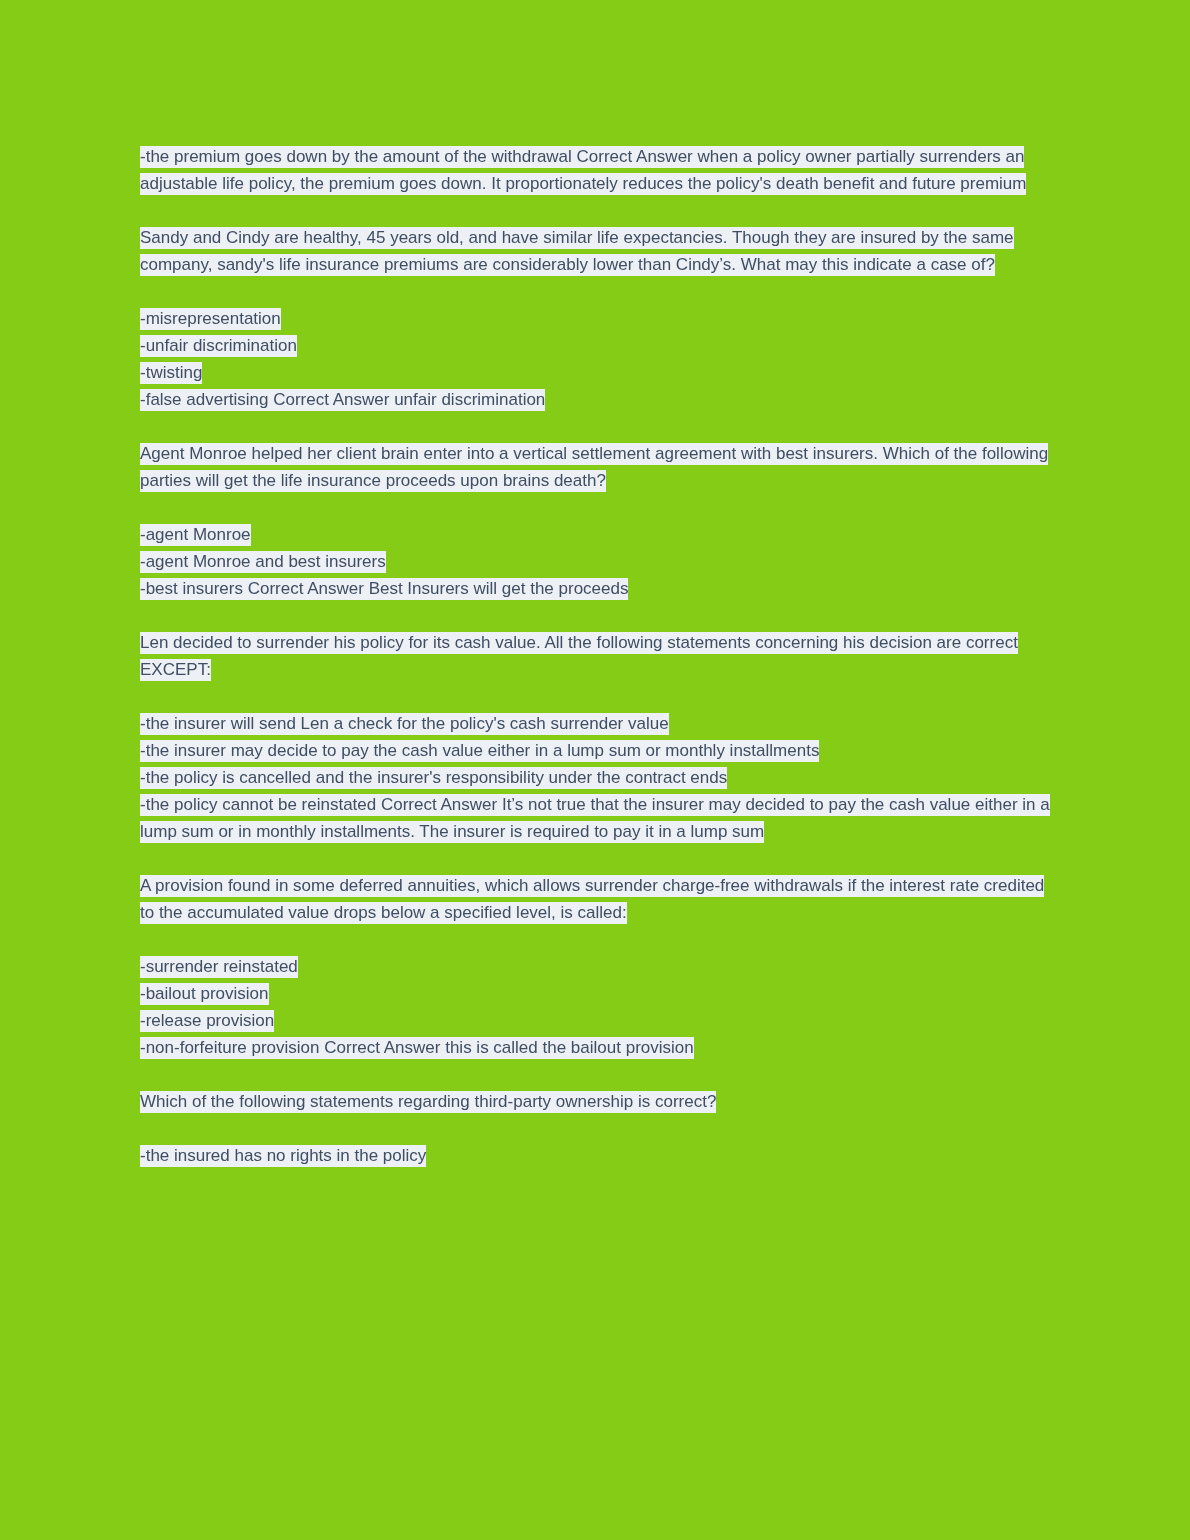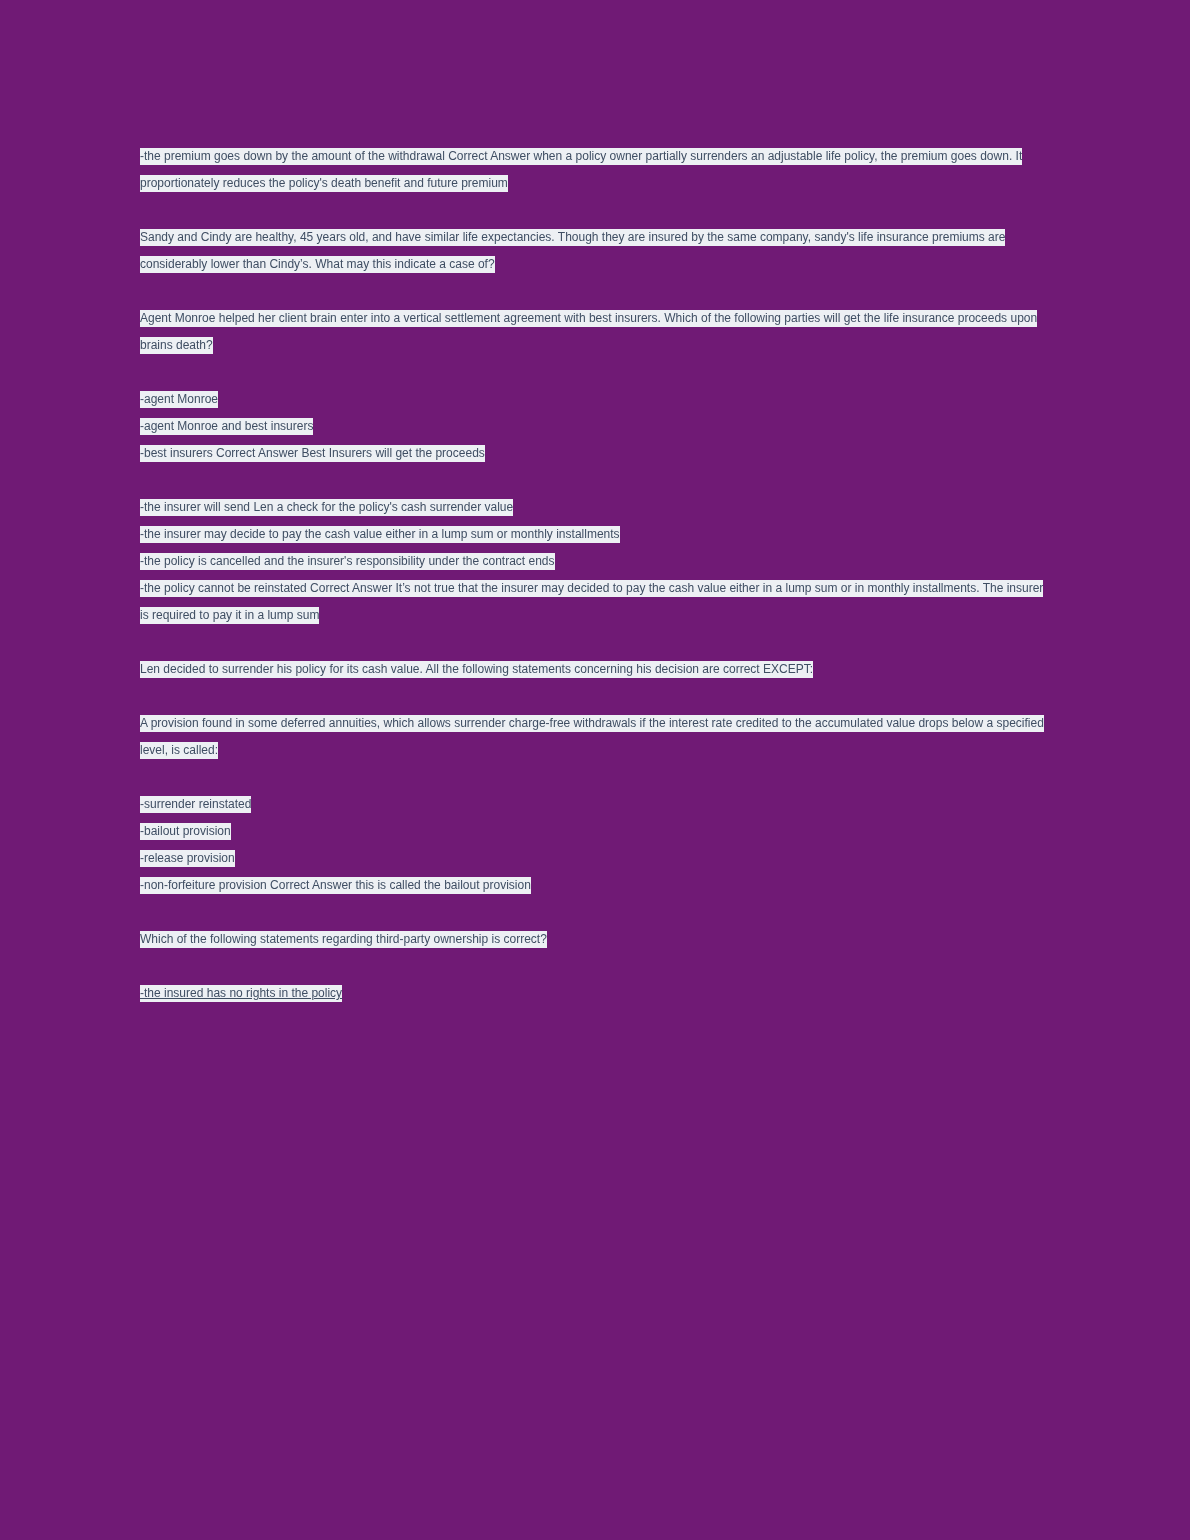--- a/index.html
+++ b/index.html
@@ -4,33 +4,32 @@
 <style>
   html, body {
     margin: 0;
     padding: 0;
     background: #ffffff;
   }
   .page {
     width: 1190px;
     min-height: 1540px;
     box-sizing: border-box;
-    background: #701a75;
+    background: #84cc16;
     padding: 143px 140px 76px 140px;
     font-family: "Liberation Sans", "DejaVu Sans", sans-serif;
-    font-size: 12px;
+    font-size: 17px;
     line-height: 27px;
     color: #3f4e63;
   }
   .block {
     margin: 0 0 27px 0;
   }
   .block:last-child {
     margin-bottom: 16px;
-    text-decoration: underline;
   }
   .line {
     margin: 0;
   }
   .hl {
     background-color: #edf0f4;
     padding: 1px 0 2px 0;
     box-decoration-break: clone;
     -webkit-box-decoration-break: clone;
   }
@@ -39,35 +38,41 @@
 <body>
 
 <div class="page" id="document-page">
     <div class="block">
       <div class="line"><span class="hl">-the premium goes down by the amount of the withdrawal Correct Answer when a policy owner partially surrenders an adjustable life policy, the premium goes down. It proportionately reduces the policy's death benefit and future premium</span></div>
     </div>
     <div class="block">
       <div class="line"><span class="hl">Sandy and Cindy are healthy, 45 years old, and have similar life expectancies. Though they are insured by the same company, sandy's life insurance premiums are considerably lower than Cindy’s. What may this indicate a case of?</span></div>
     </div>
     <div class="block">
+      <div class="line"><span class="hl">-misrepresentation</span></div>
+      <div class="line"><span class="hl">-unfair discrimination</span></div>
+      <div class="line"><span class="hl">-twisting</span></div>
+      <div class="line"><span class="hl">-false advertising Correct Answer unfair discrimination</span></div>
+    </div>
+    <div class="block">
       <div class="line"><span class="hl">Agent Monroe helped her client brain enter into a vertical settlement agreement with best insurers. Which of the following parties will get the life insurance proceeds upon brains death?</span></div>
     </div>
     <div class="block">
       <div class="line"><span class="hl">-agent Monroe</span></div>
       <div class="line"><span class="hl">-agent Monroe and best insurers</span></div>
       <div class="line"><span class="hl">-best insurers Correct Answer Best Insurers will get the proceeds</span></div>
     </div>
     <div class="block">
+      <div class="line"><span class="hl">Len decided to surrender his policy for its cash value. All the following statements concerning his decision are correct EXCEPT:</span></div>
+    </div>
+    <div class="block">
       <div class="line"><span class="hl">-the insurer will send Len a check for the policy's cash surrender value</span></div>
       <div class="line"><span class="hl">-the insurer may decide to pay the cash value either in a lump sum or monthly installments</span></div>
       <div class="line"><span class="hl">-the policy is cancelled and the insurer's responsibility under the contract ends</span></div>
       <div class="line"><span class="hl">-the policy cannot be reinstated Correct Answer It’s not true that the insurer may decided to pay the cash value either in a lump sum or in monthly installments. The insurer is required to pay it in a lump sum</span></div>
-    </div>
-    <div class="block">
-      <div class="line"><span class="hl">Len decided to surrender his policy for its cash value. All the following statements concerning his decision are correct EXCEPT:</span></div>
     </div>
     <div class="block">
       <div class="line"><span class="hl">A provision found in some deferred annuities, which allows surrender charge-free withdrawals if the interest rate credited to the accumulated value drops below a specified level, is called:</span></div>
     </div>
     <div class="block">
       <div class="line"><span class="hl">-surrender reinstated</span></div>
       <div class="line"><span class="hl">-bailout provision</span></div>
       <div class="line"><span class="hl">-release provision</span></div>
       <div class="line"><span class="hl">-non-forfeiture provision Correct Answer this is called the bailout provision</span></div>
     </div>

